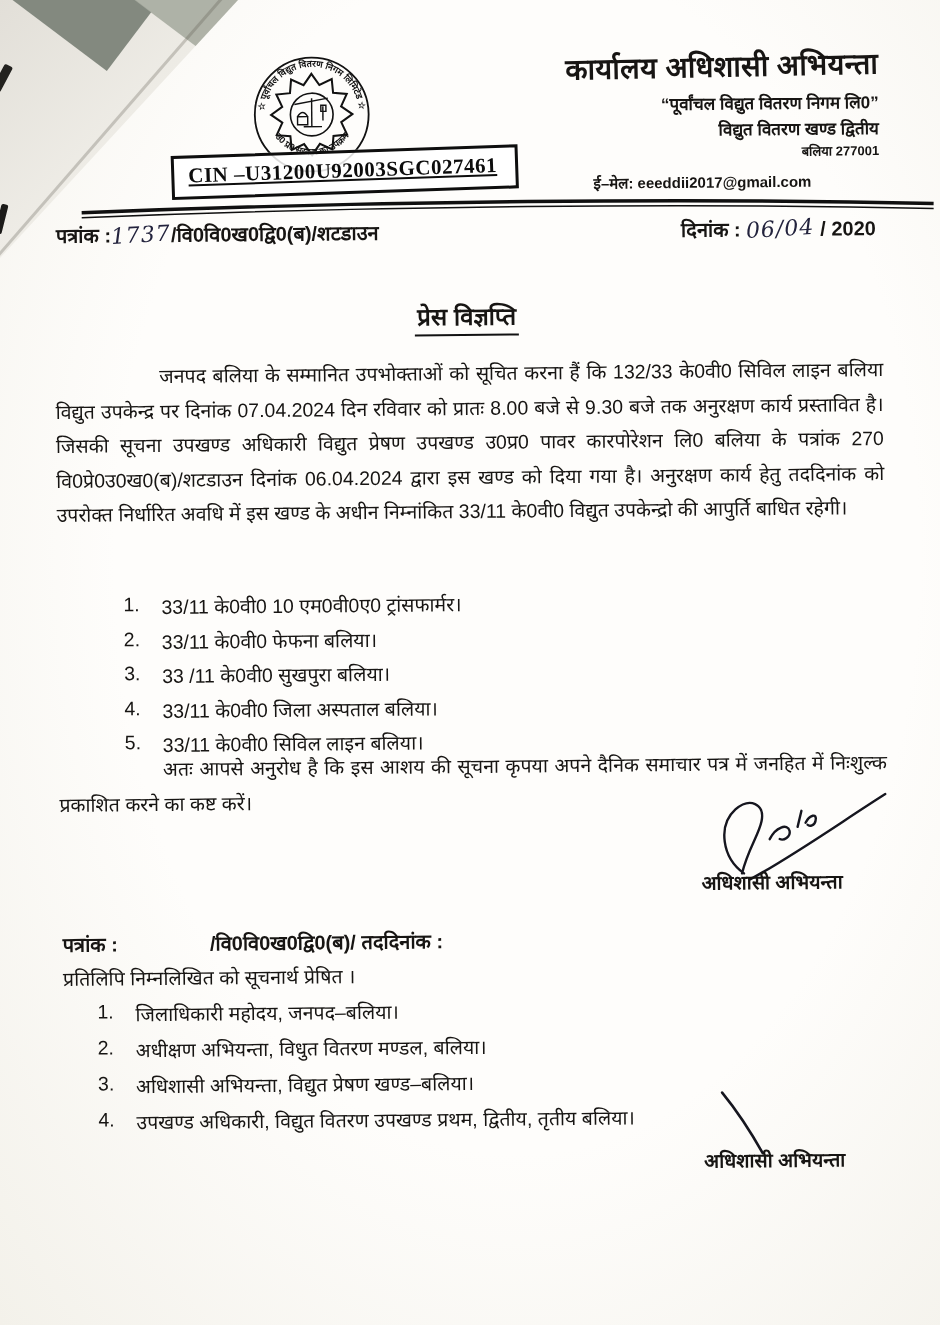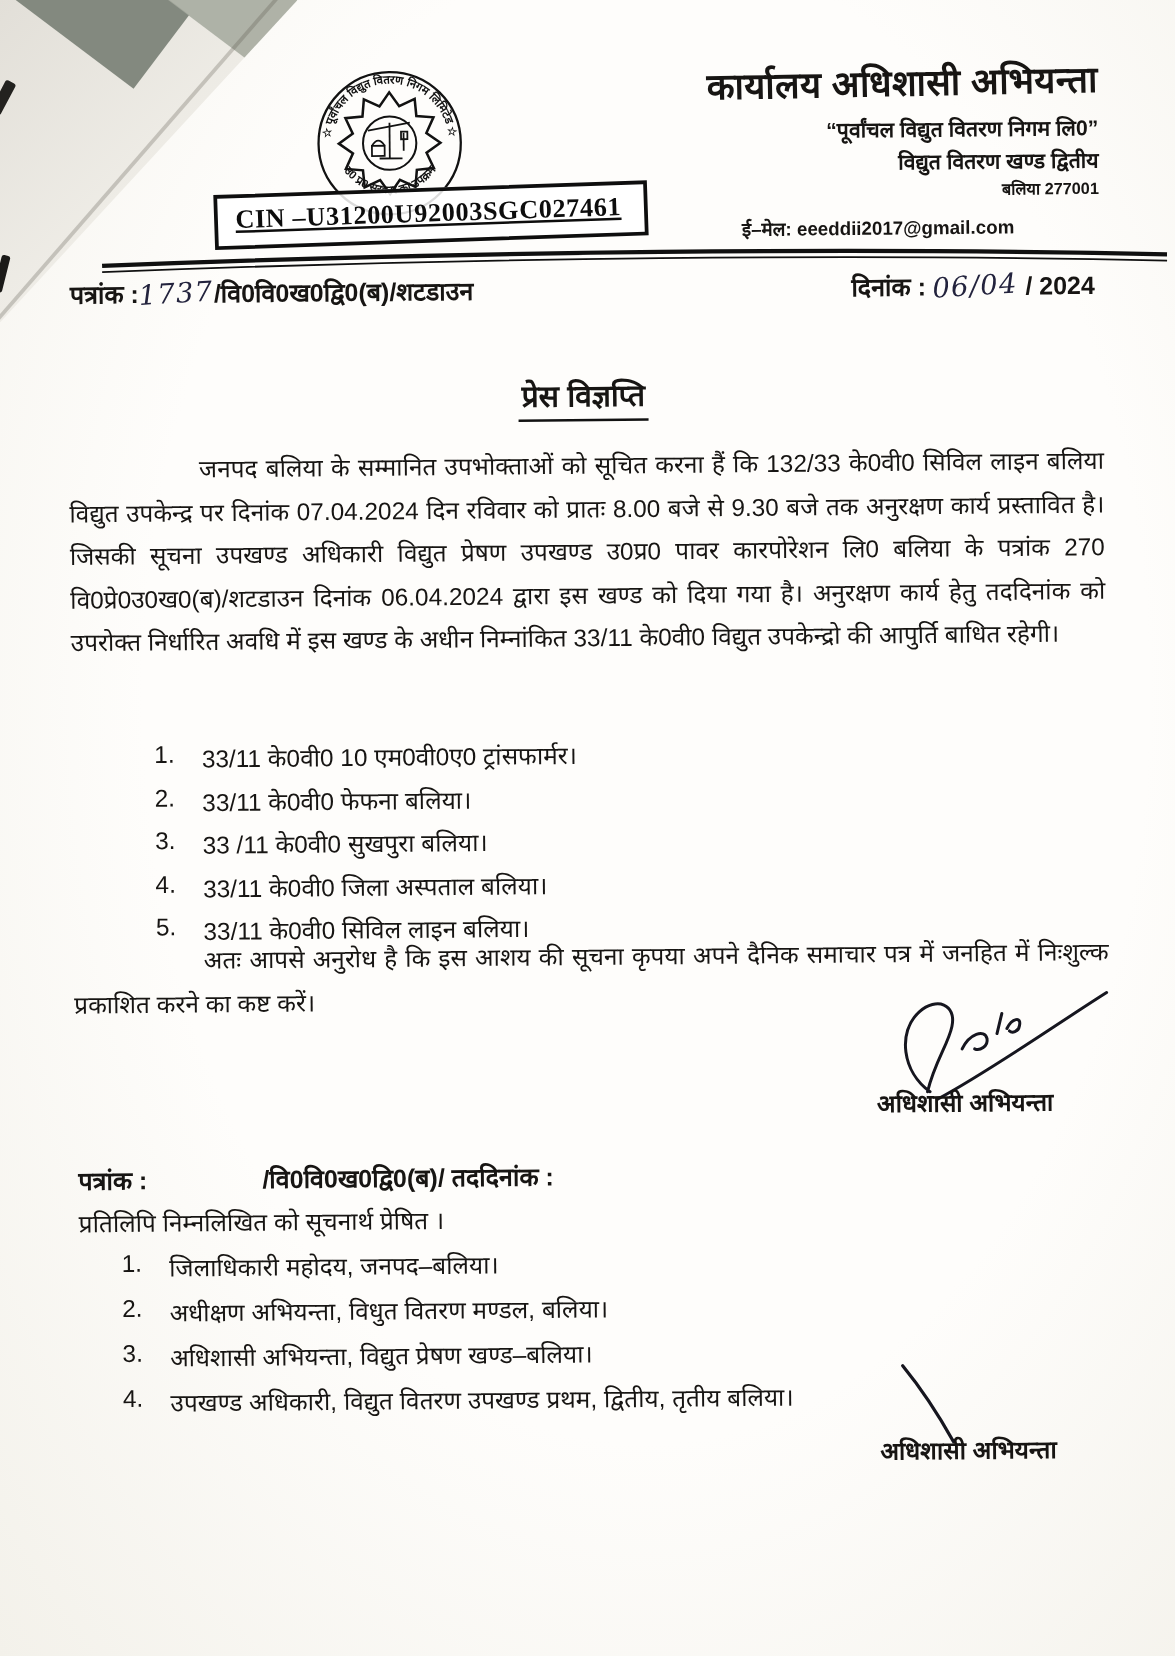--- a/index.html
+++ b/index.html
@@ -163,21 +163,21 @@
       </svg>
     </div>
 
     <div class="refline">
       <div>
         <span>पत्रांक :</span><span class="hand">1737</span><span>/वि0वि0ख0द्वि0(ब)/शटडाउन</span>
       </div>
       <div class="right">
         <span>दिनांक :</span>
         <span class="hand">06/04</span>
-        <span>/ 2024</span>
+        <span>/ 2020</span>
       </div>
     </div>
 
     <div class="title">
       <span>प्रेस विज्ञप्ति</span>
     </div>
 
     <div class="para para1">जनपद बलिया के सम्मानित उपभोक्ताओं को सूचित करना हैं कि 132/33 के0वी0 सिविल लाइन बलिया विद्युत उपकेन्द्र पर दिनांक 07.04.2024 दिन रविवार को प्रातः 8.00 बजे से 9.30 बजे तक अनुरक्षण कार्य प्रस्तावित है। जिसकी सूचना उपखण्ड अधिकारी विद्युत प्रेषण उपखण्ड उ0प्र0 पावर कारपोरेशन लि0 बलिया के पत्रांक 270 वि0प्रे0उ0ख0(ब)/शटडाउन दिनांक 06.04.2024 द्वारा इस खण्ड को दिया गया है। अनुरक्षण कार्य हेतु तददिनांक को उपरोक्त निर्धारित अवधि में इस खण्ड के अधीन निम्नांकित 33/11 के0वी0 विद्युत उपकेन्द्रो की आपुर्ति बाधित रहेगी।</div>
 
     <div class="sublist">

